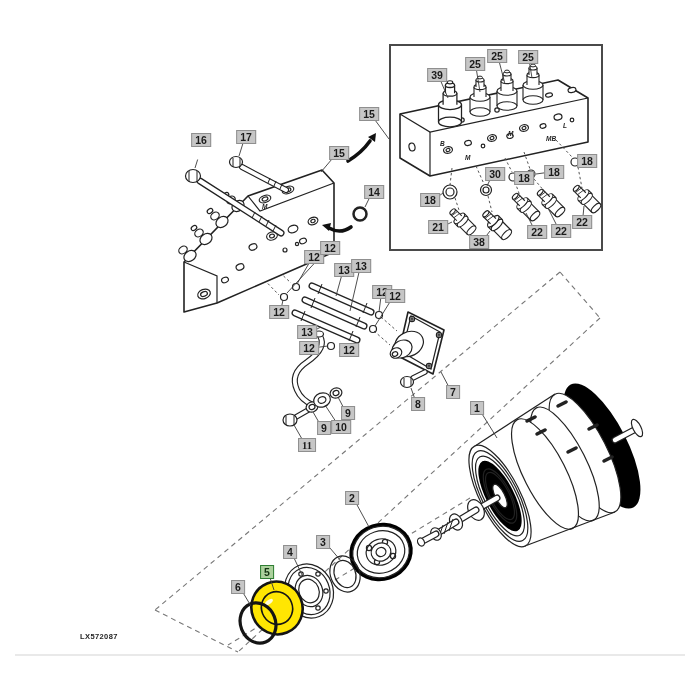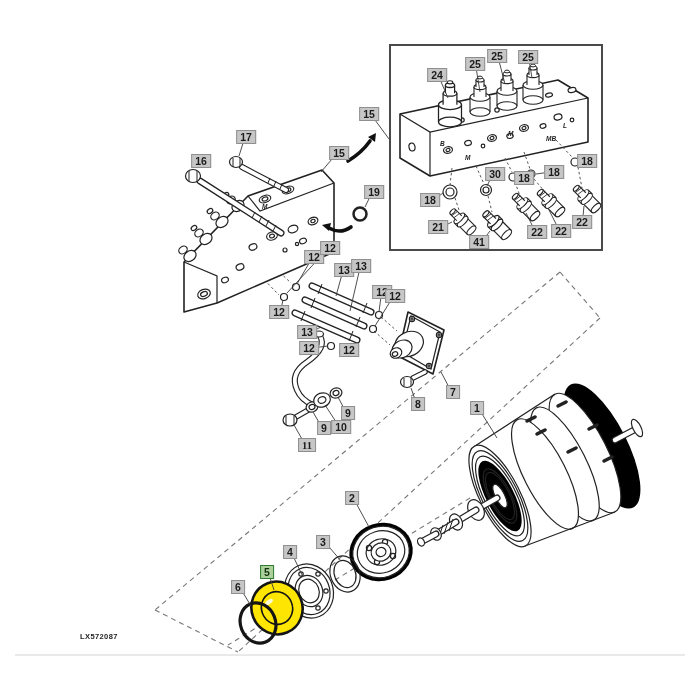--- a/index.html
+++ b/index.html
@@ -447,36 +447,36 @@
       <div class="callout" style="left: 314px; top: 257px;">12</div>
       <div class="callout" style="left: 330px; top: 248px;">12</div>
       <div class="callout" style="left: 279px; top: 312px;">12</div>
       <div class="callout" style="left: 382px; top: 292px;">12</div>
       <div class="callout" style="left: 395px; top: 296px;">12</div>
       <div class="callout" style="left: 309px; top: 348px;">12</div>
       <div class="callout" style="left: 349px; top: 350px;">12</div>
       <div class="callout" style="left: 344px; top: 270px;">13</div>
       <div class="callout" style="left: 361px; top: 266px;">13</div>
       <div class="callout" style="left: 307px; top: 332px;">13</div>
-      <div class="callout" style="left: 374px; top: 192px;">19</div>
+      <div class="callout" style="left: 374px; top: 192px;">14</div>
       <div class="callout" style="left: 339px; top: 153px;">15</div>
       <div class="callout" style="left: 369px; top: 114px;">15</div>
-      <div class="callout" style="left: 201px; top: 161px;">16</div>
+      <div class="callout" style="left: 201px; top: 140px;">16</div>
       <div class="callout" style="left: 246px; top: 137px;">17</div>
       <div class="callout" style="left: 524px; top: 178px;">18</div>
       <div class="callout" style="left: 554px; top: 172px;">18</div>
       <div class="callout" style="left: 587px; top: 161px;">18</div>
       <div class="callout" style="left: 430px; top: 200px;">18</div>
       <div class="callout" style="left: 495px; top: 174px;">30</div>
       <div class="callout" style="left: 438px; top: 227px;">21</div>
       <div class="callout" style="left: 537px; top: 232px;">22</div>
       <div class="callout" style="left: 561px; top: 231px;">22</div>
       <div class="callout" style="left: 582px; top: 222px;">22</div>
-      <div class="callout" style="left: 479px; top: 242px;">41</div>
-      <div class="callout" style="left: 437px; top: 75px;">24</div>
+      <div class="callout" style="left: 479px; top: 242px;">38</div>
+      <div class="callout" style="left: 437px; top: 75px;">39</div>
       <div class="callout" style="left: 475px; top: 64px;">25</div>
       <div class="callout" style="left: 497px; top: 56px;">25</div>
       <div class="callout" style="left: 528px; top: 57px;">25</div>
     </div>
 
   <div class="img-code">LX572087</div>
   <div class="footer-divider"></div>
 </div>
 
 </body></html>

